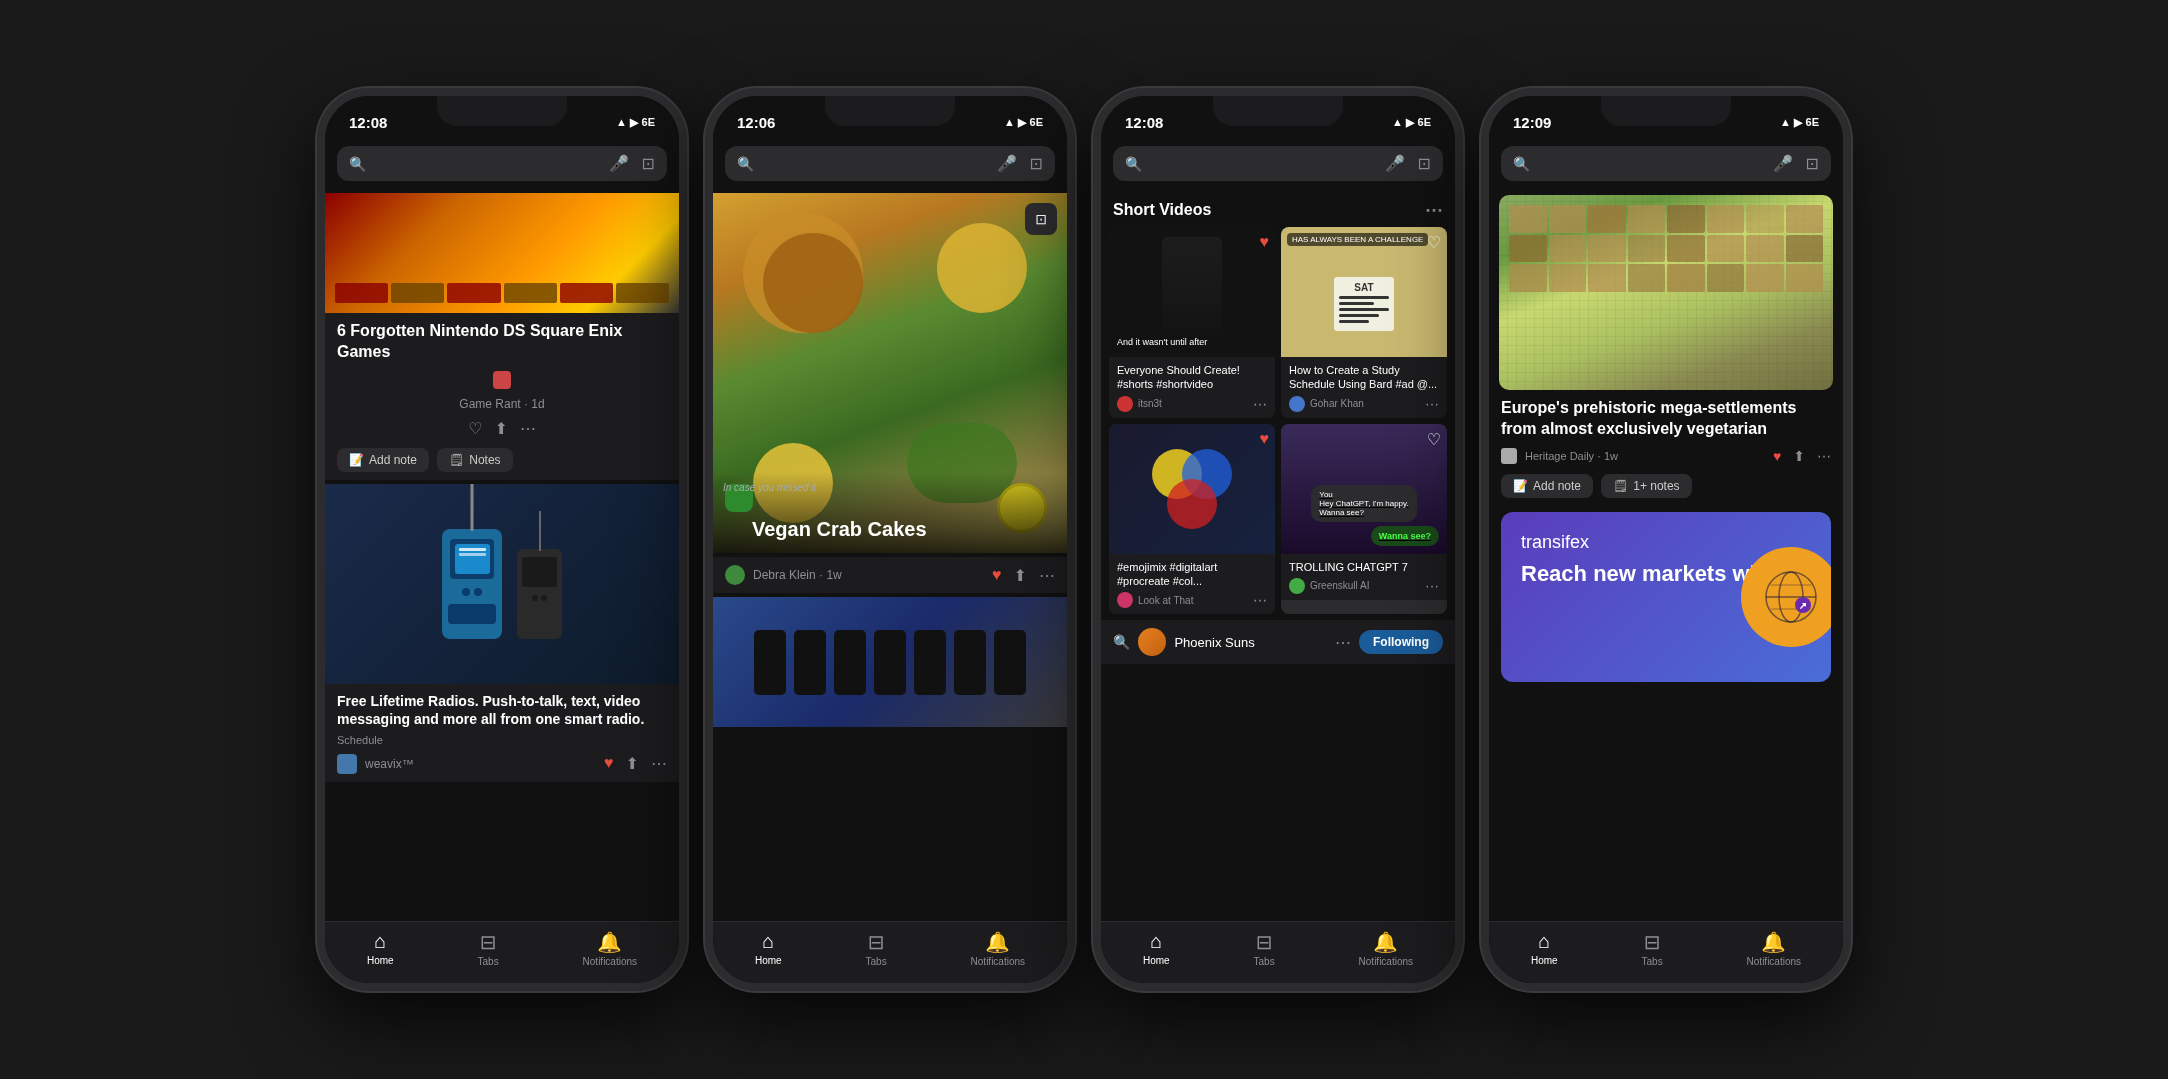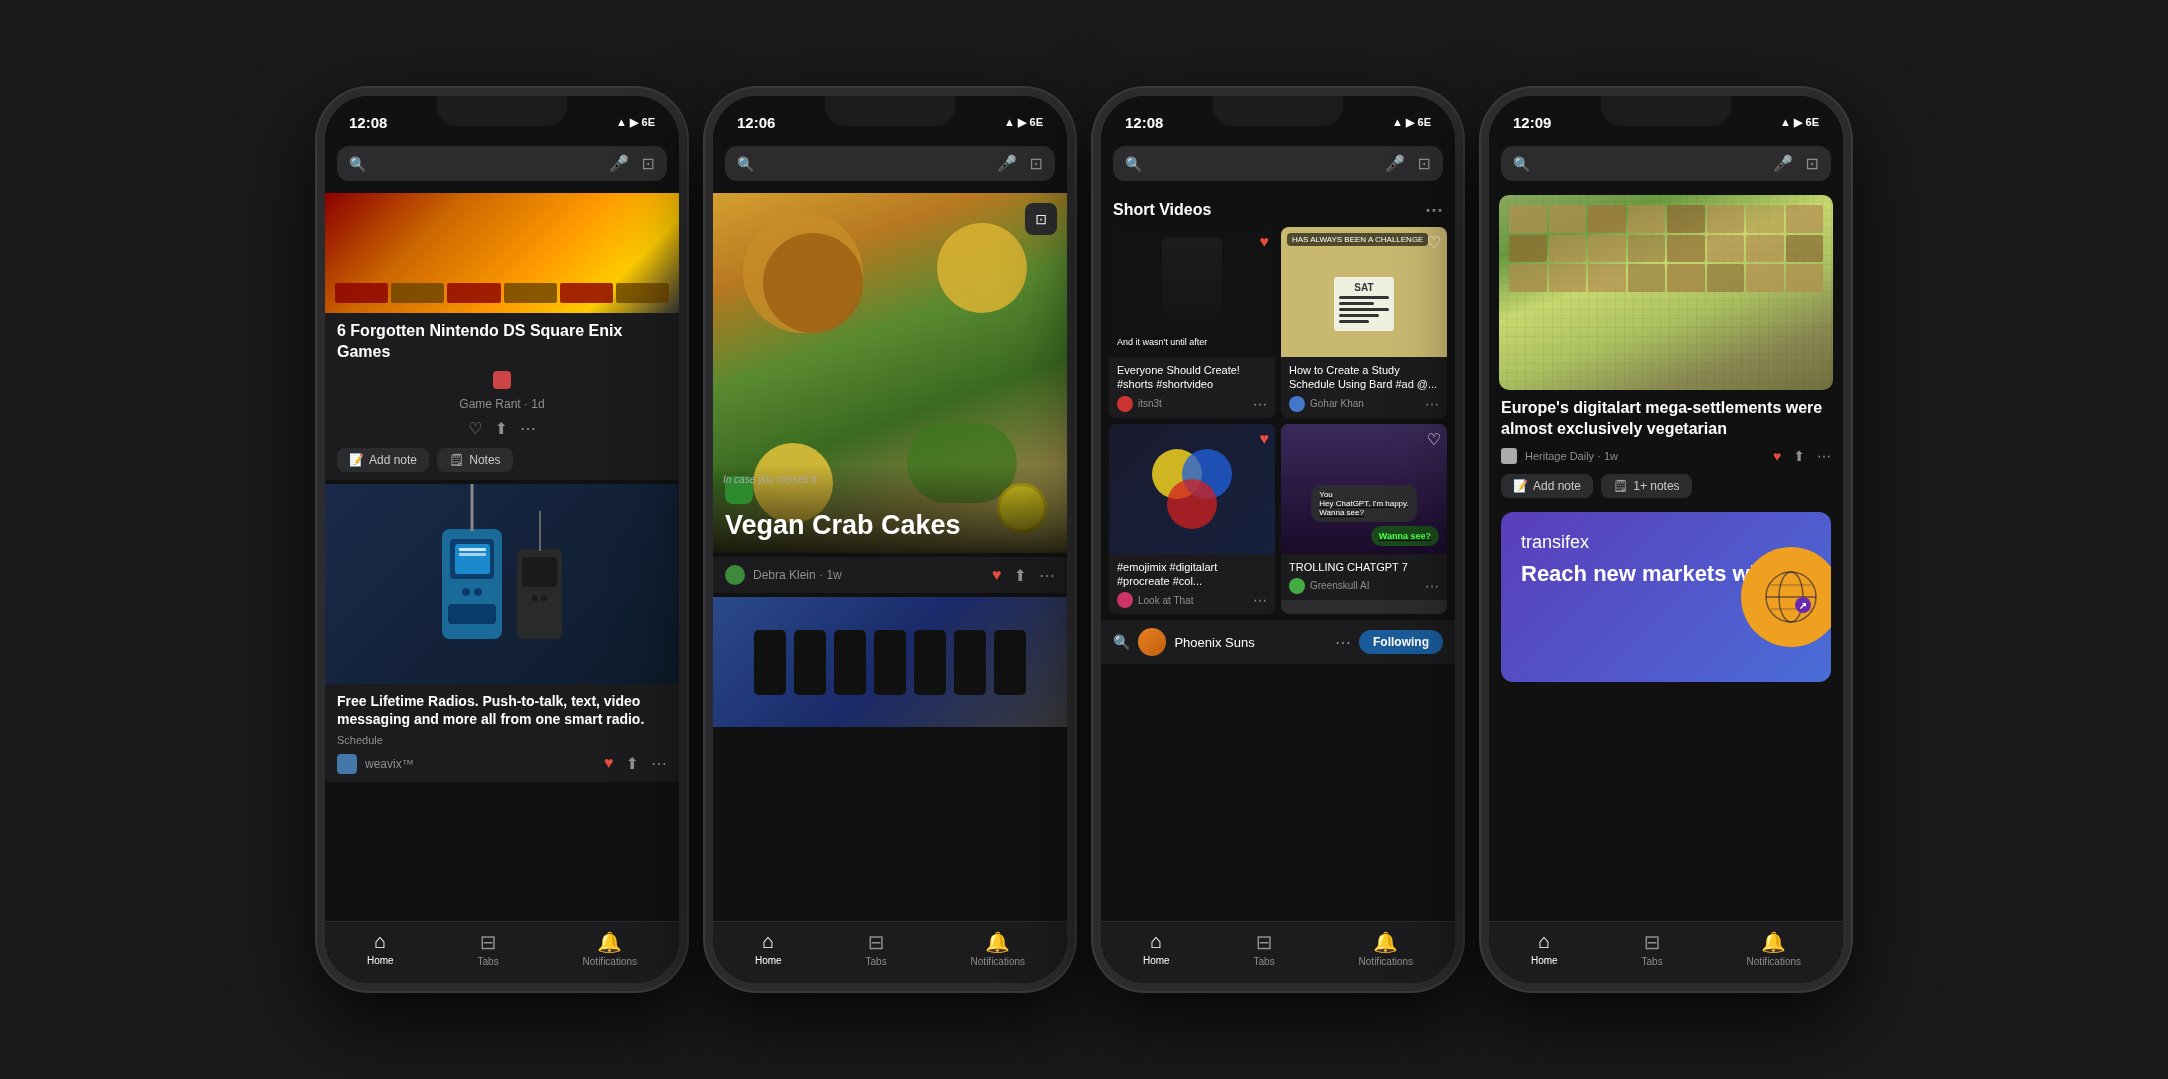--- a/index.html
+++ b/index.html
@@ -196,21 +196,21 @@
       color: #aaa;
       font-style: italic;
     }
     .food-app-icon {
       width: 28px;
       height: 28px;
       background: #2d8a2d;
       border-radius: 8px;
       margin-bottom: 6px;
     }
-    .food-title { color: #fff; font-size: 27px; font-weight: 700; }
+    .food-title { color: #fff; font-size: 20px; font-weight: 700; margin-left: 27px; }
     .food-meta-row {
       display: flex;
       align-items: center;
       padding: 8px 12px;
       gap: 8px;
       background: #1c1c1e;
     }
     .food-meta-avatar {
       width: 20px;
       height: 20px;
@@ -786,21 +786,21 @@
                 <div class="structure"></div>
                   <div class="structure" style="background:rgba(155,125,65,0.7);"></div>
                 <div class="structure" style="background:rgba(165,135,70,0.85);"></div>
                   <div class="structure" style="background:rgba(145,115,58,0.7);"></div>
                 <div class="structure"></div>
                   <div class="structure" style="background:rgba(175,145,78,0.8);"></div>
               </div>
             </div>
           </div>
         </div>
-        <div class="heritage-title">Europe's digitalart mega-settlements were almost exclusively vegetarian</div>
+        <div class="heritage-title">Europe's prehistoric mega-settlements from almost exclusively vegetarian</div>
         <div class="heritage-meta">
           <div class="heritage-source-avatar"></div>
           <span class="heritage-source-text">
             <span>Heritage Daily</span> · <span>1w</span>
           </span>
           <div class="heritage-actions">
             <span style="color:#e74c3c;">♥</span>
             <span>⬆</span>
             <span>⋯</span>
           </div>

